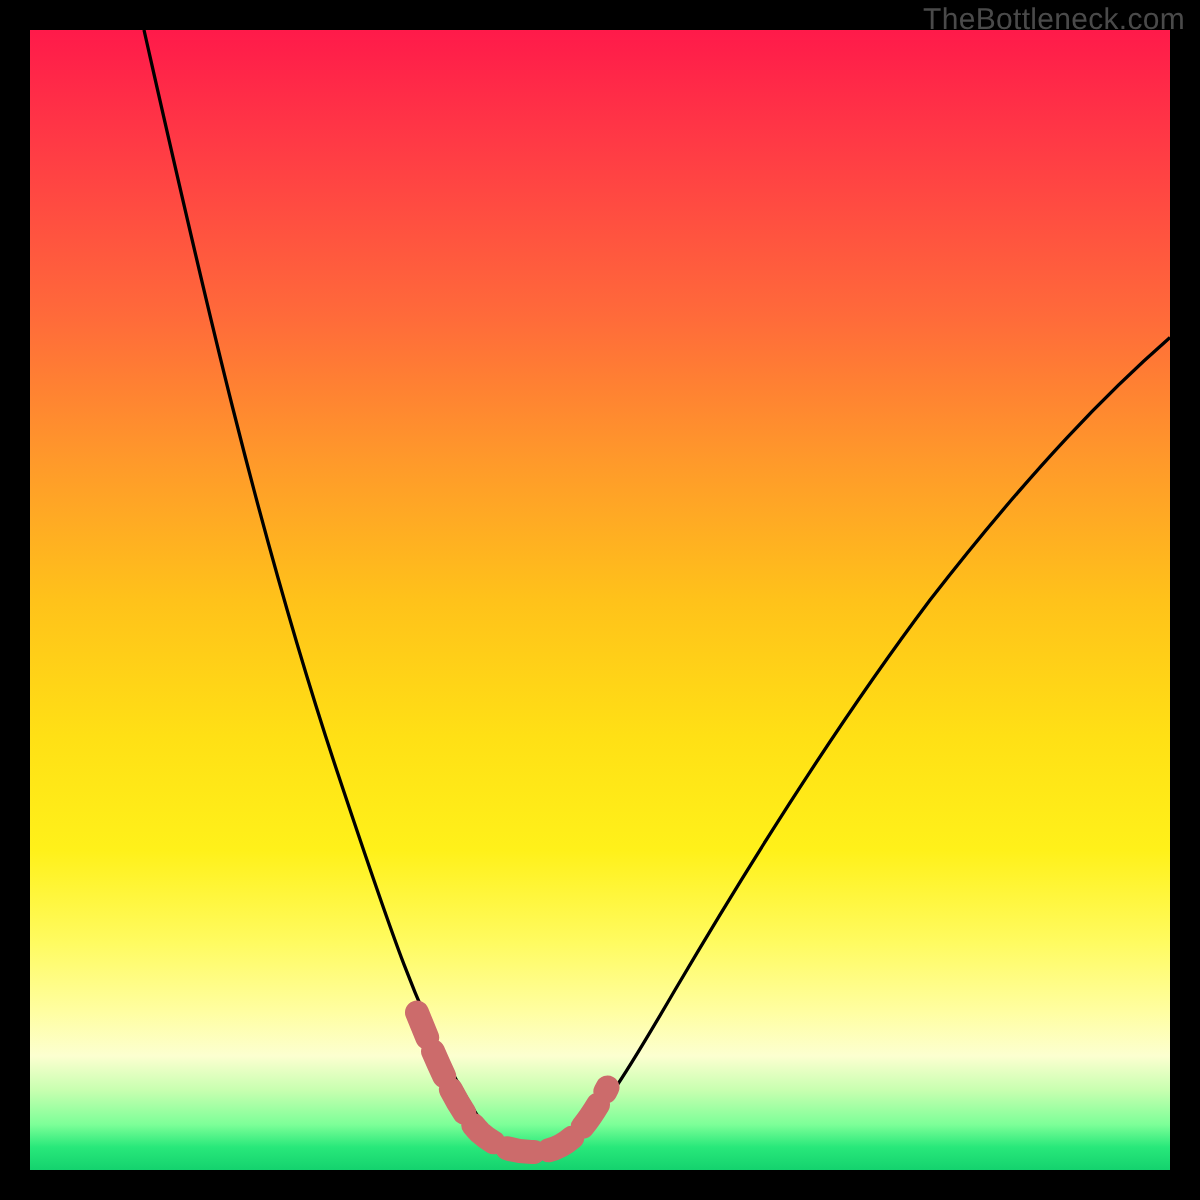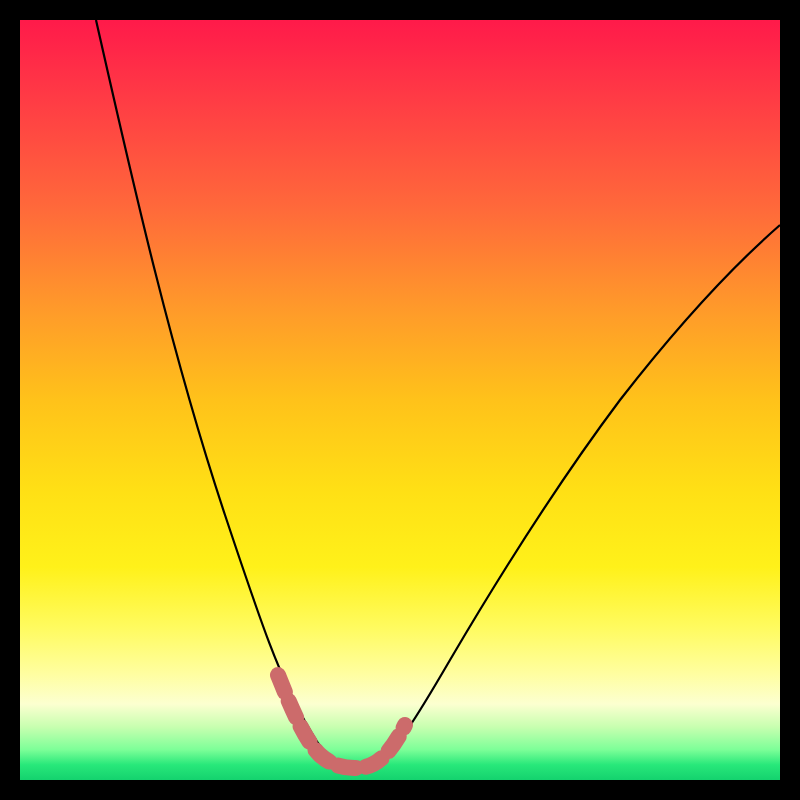--- a/index.html
+++ b/index.html
@@ -58,20 +58,21 @@
     width: 760px;
     height: 760px;
     overflow: visible;
   }
 </style>
 </head>
 <body>
 
 <div class="frame">
 
+  <div class="watermark">TheBottleneck.com</div>
 
   <div class="plot-area">
 
     <svg class="curve" viewBox="0 0 760 760" preserveAspectRatio="none">
 
       <path d="M 76 0
                C 110 150, 150 330, 205 495
                C 240 600, 260 660, 290 710
                C 300 728, 308 738, 318 742
                C 330 747, 345 747, 358 740

